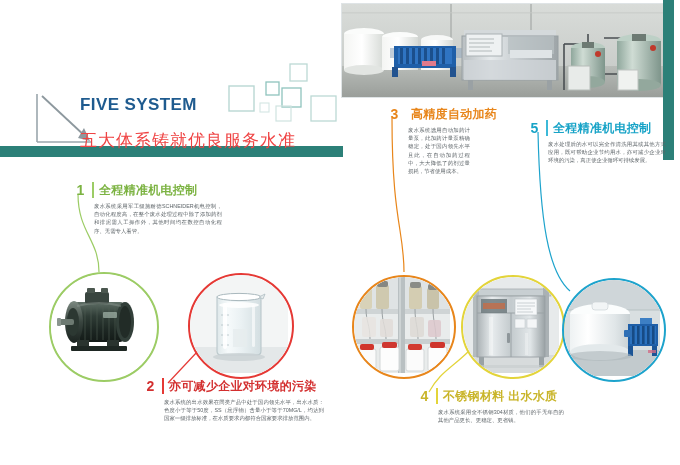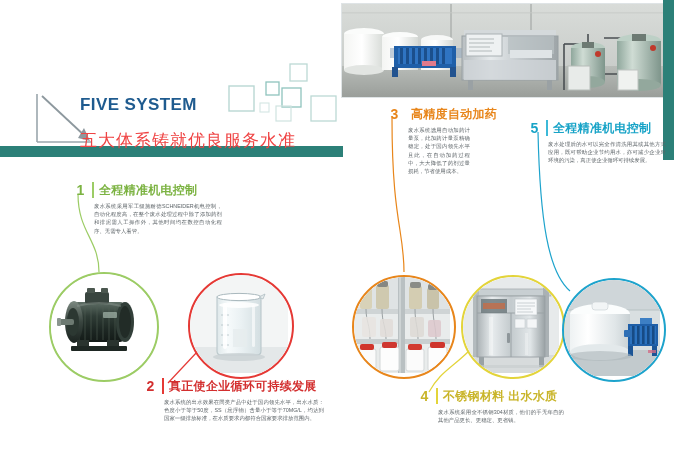--- a/index.html
+++ b/index.html
@@ -451,21 +451,21 @@
       <span class="bar"></span>
       <span class="h">全程精准机电控制</span>
     </div>
     <div class="body">废水系统采用军工级施耐德SCHNEIDER机电控制，自动化程度高，在整个废水处理过程中除了添加药剂和排泥需人工操作外，其他时间均在数控自动化程序、无需专人看管。</div>
   </div>
 
   <div class="blk sec2 indented" style="left:144px;top:378px;width:180px;">
     <div class="hd">
       <span class="num">2</span>
       <span class="bar"></span>
-      <span class="h">真正使企业循环可持续发展</span>
+      <span class="h">亦可减少企业对环境的污染</span>
     </div>
     <div class="body">废水系统的出水效果在同类产品中处于国内领先水平，出水水质：色度小于等于50度，SS（悬浮物）含量小于等于70MG/L，均达到国家一级排放标准，在水质要求内都符合国家要求排放范围内。</div>
   </div>
 
   <div class="blk sec3 indented" style="left:388px;top:106px;width:106px;">
     <div class="hd">
       <span class="num">3</span>
       <span class="bar"></span>
       <span class="h">高精度自动加药</span>
     </div>

